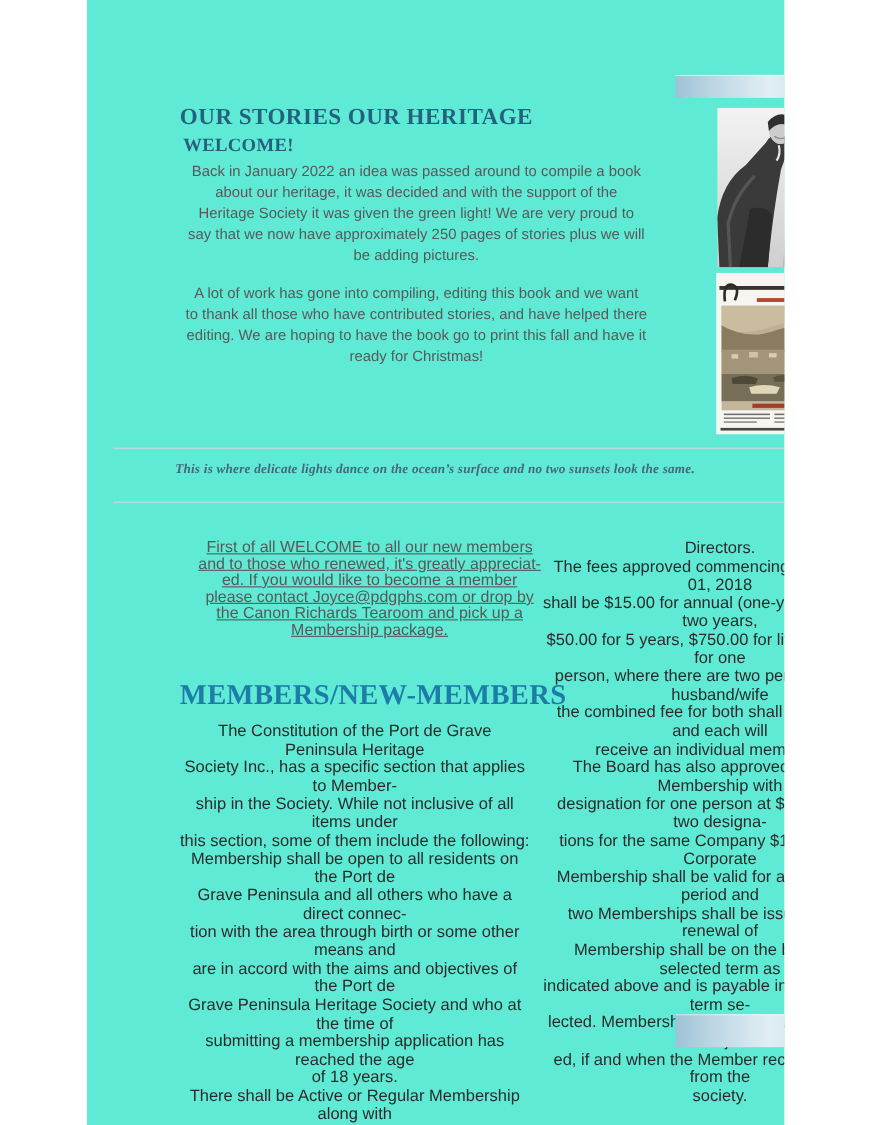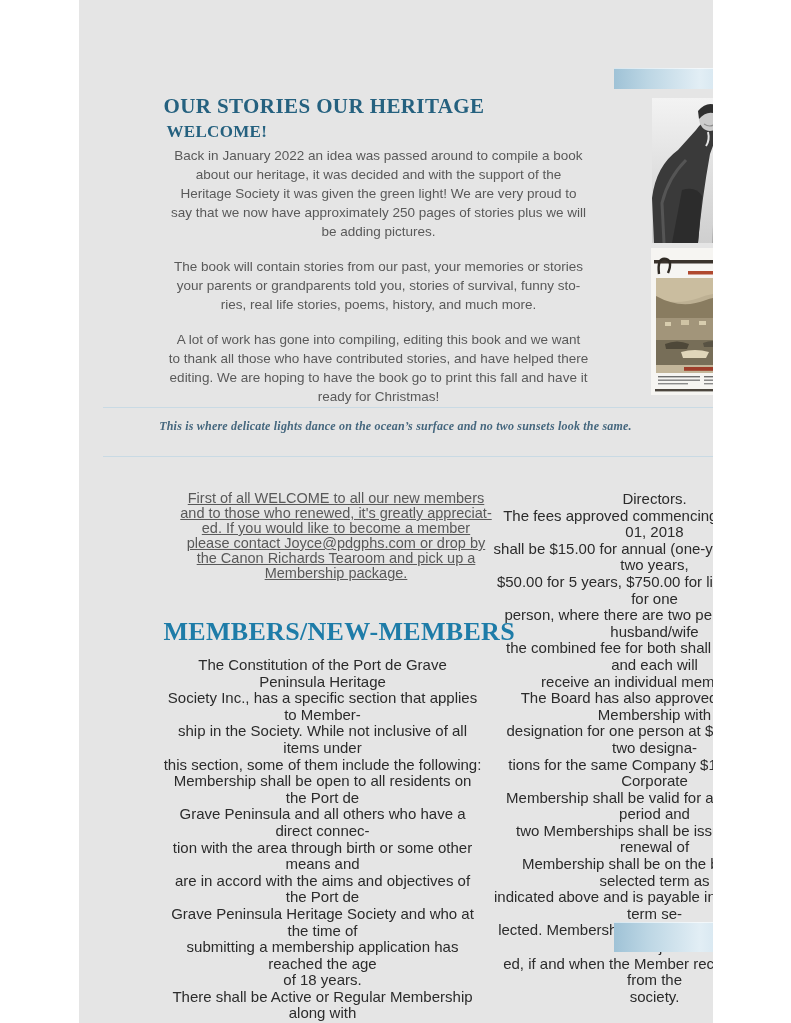--- a/index.html
+++ b/index.html
@@ -1,17 +1,17 @@
 <!DOCTYPE html>
 <html><head>
 <meta charset="utf-8">
 <style>
   html,body{margin:0;padding:0;background:#ffffff;}
   .page{
-    position:relative;width:634px;height:1023px;margin:0 auto;background:#e5e5e5;
+    position:relative;width:634px;height:1023px;margin:0 auto;background:#5eead4;
     font-family:"Liberation Sans","DejaVu Sans",sans-serif;overflow:hidden;
   }
   .serif{font-family:"Liberation Serif","DejaVu Serif",serif;}
 
   
   .accent-bar{
     position:absolute;left:535px;width:187px;
     background:linear-gradient(90deg,#9fc2d6 0%,#bcd6e4 18%,#e2eef5 46%,#c3dae7 72%,#9fc2d6 100%);
     box-shadow:inset 0 1px 0 rgba(255,255,255,.6);
   }
@@ -60,23 +60,20 @@
 
   <div class="serif heritage-title">OUR STORIES OUR HERITAGE</div>
   <div class="serif heritage-subtitle">WELCOME!</div>
 
   <div class="heritage-paras">
     <div class="para lines">Back in January 2022 an idea was passed around to compile a book
 about our heritage, it was decided and with the support of the
 Heritage  Society it was given the green light!  We are very proud to
 say that we now have approximately 250 pages of stories plus we will
 be adding pictures.</div>
-    <div class="para lines">The book will contain stories from our past, your memories or stories
-your parents or grandparents told you, stories of survival, funny sto-
-ries, real life stories, poems, history, and much more.</div>
     <div class="para lines">A lot of work has gone into compiling, editing this book and we want
 to thank all those who have contributed stories, and have helped there
 editing. We are hoping to have the book go to print this fall and have it
 ready for Christmas!</div>
   </div>
 
   <svg class="photo men" viewBox="0 0 104 145" role="img">
     <defs>
       <linearGradient id="bgMen" x1="0" y1="0" x2="0" y2="1">
         <stop offset="0" stop-color="#f3f3f3"></stop>

